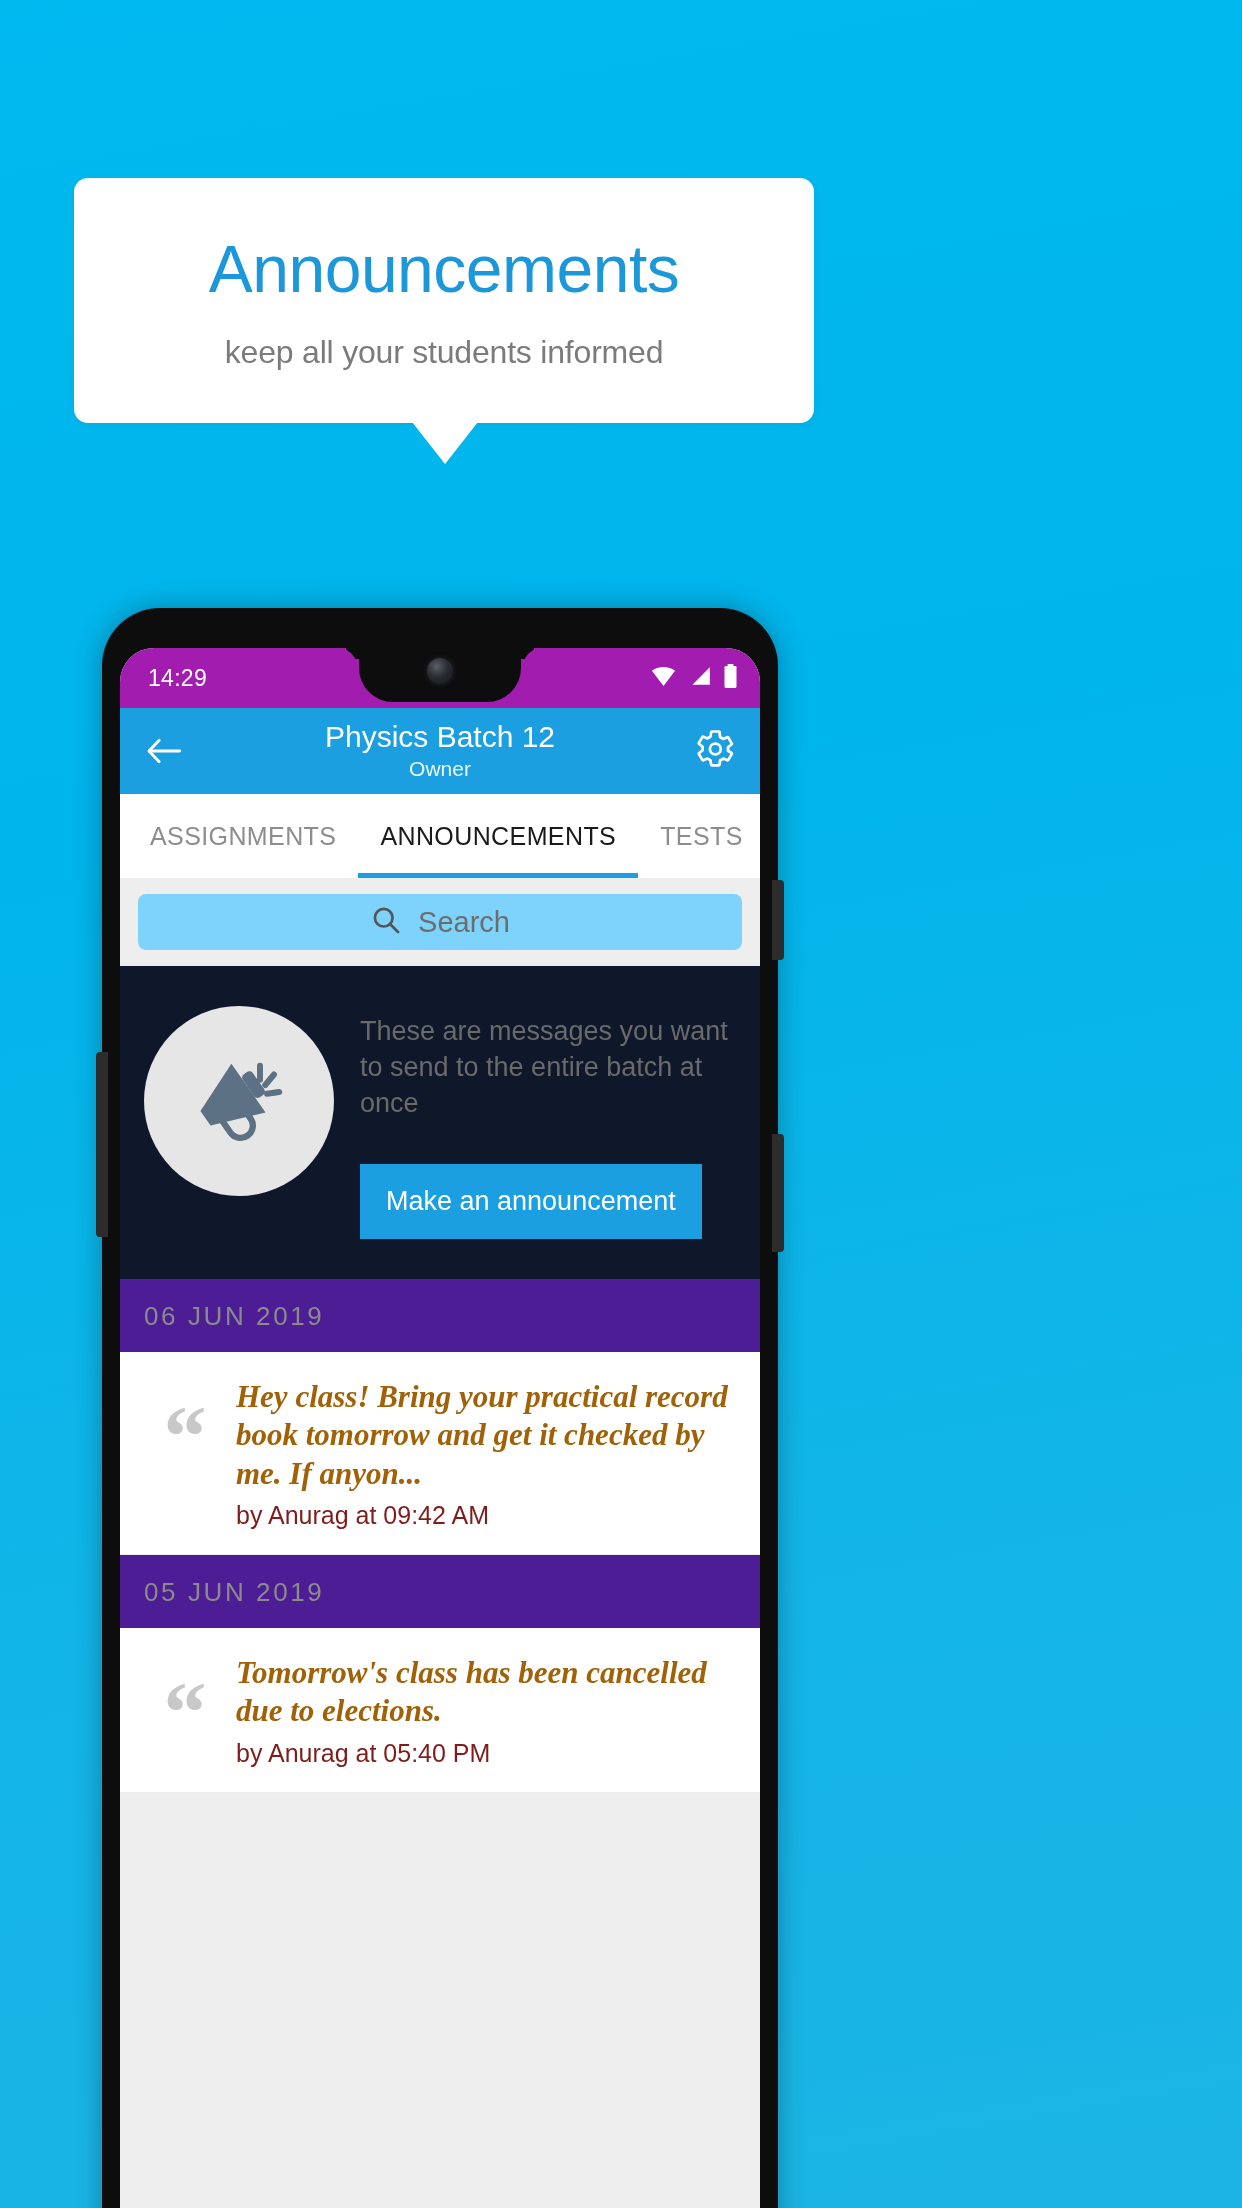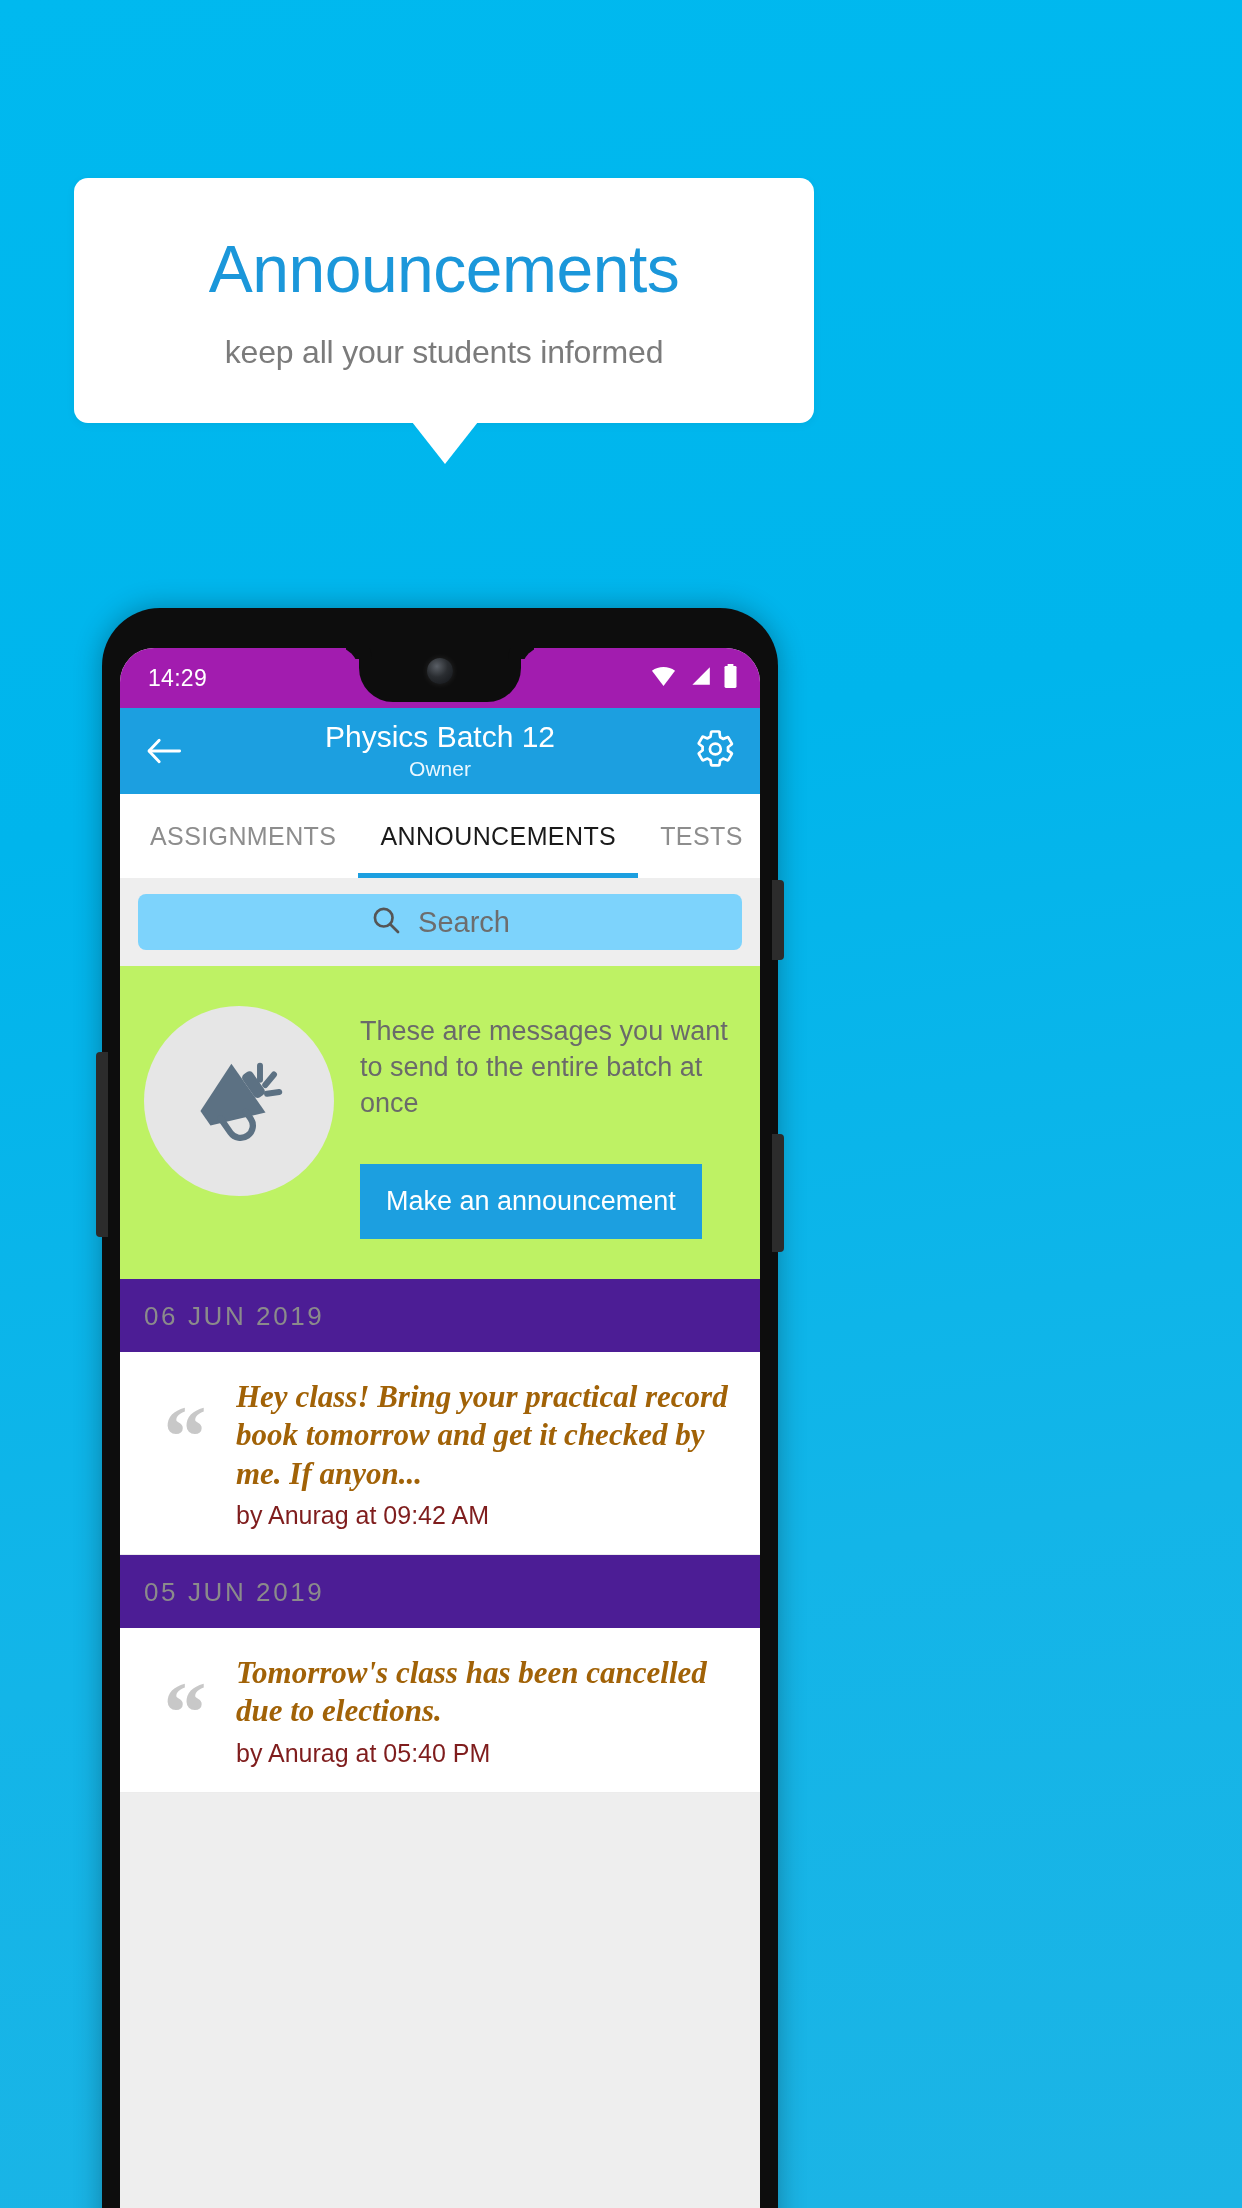--- a/index.html
+++ b/index.html
@@ -198,21 +198,21 @@
     border-radius: 8px;
     height: 56px;
     display: flex;
     align-items: center;
     justify-content: center;
     gap: 16px;
   }
   #search-placeholder { color: #6d6d6d; font-size: 29px; }
 
   #promo {
-    background: #bef264;
+    background: #0f172a;
     padding: 36px 24px 40px 24px;
     display: flex;
     align-items: flex-start;
     gap: 26px;
   }
   #promo-circle {
     width: 190px; height: 190px;
     border-radius: 50%;
     background: #e6e6e6;
     flex: none;

